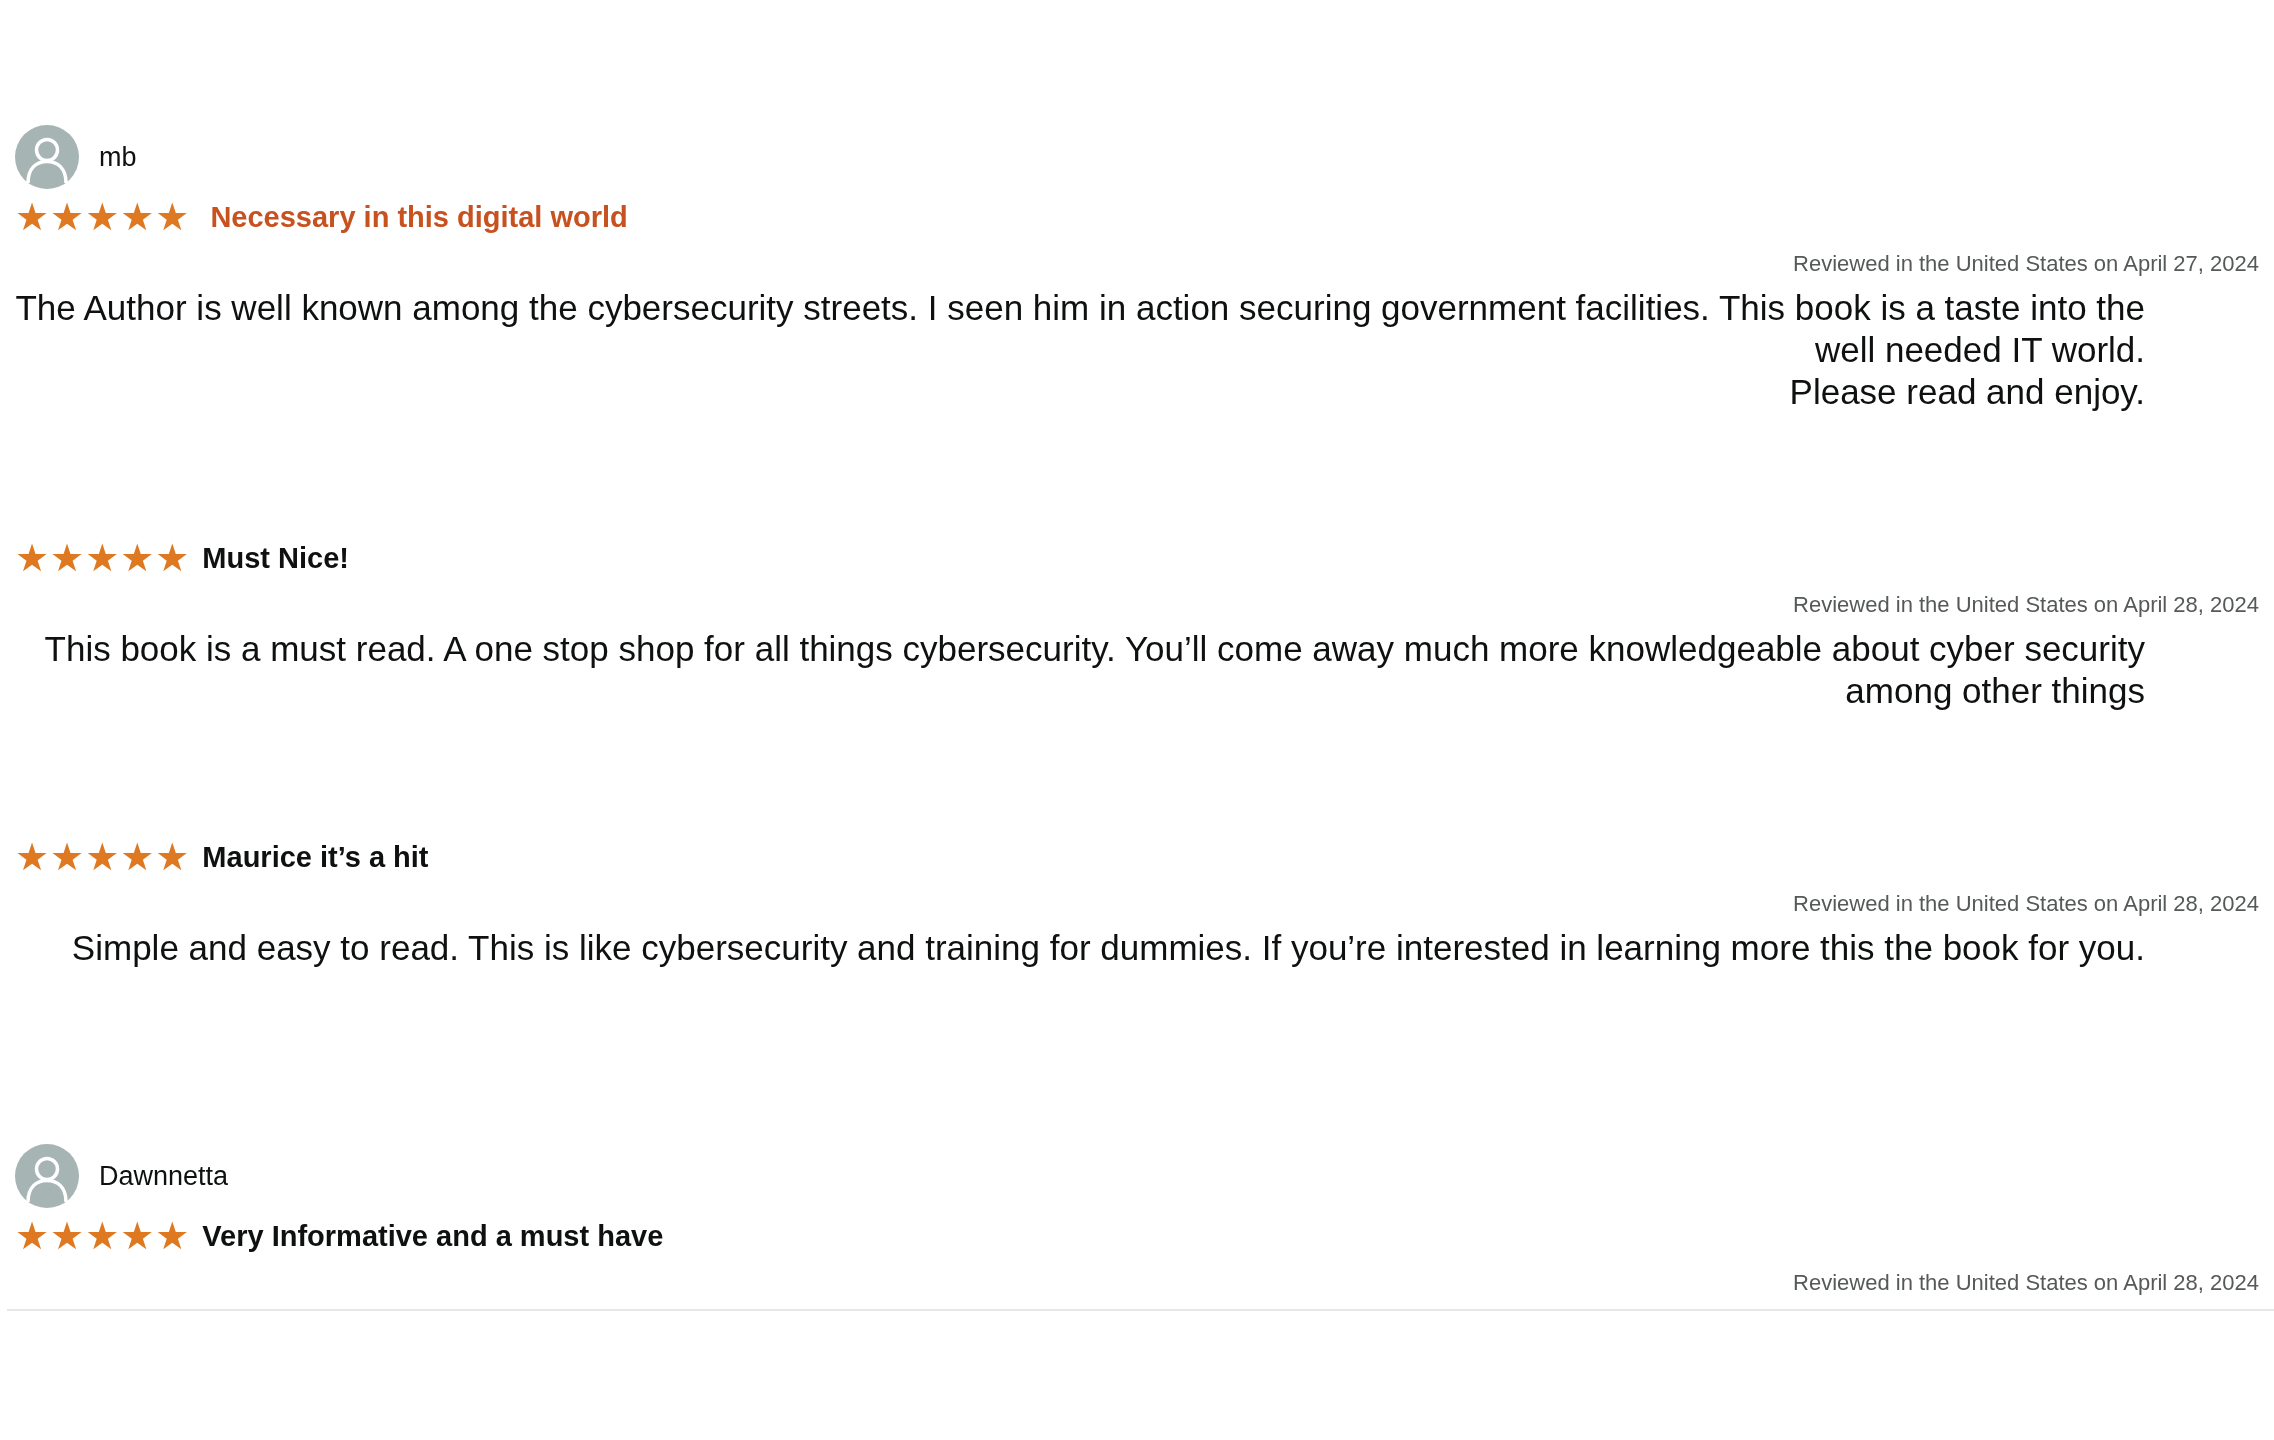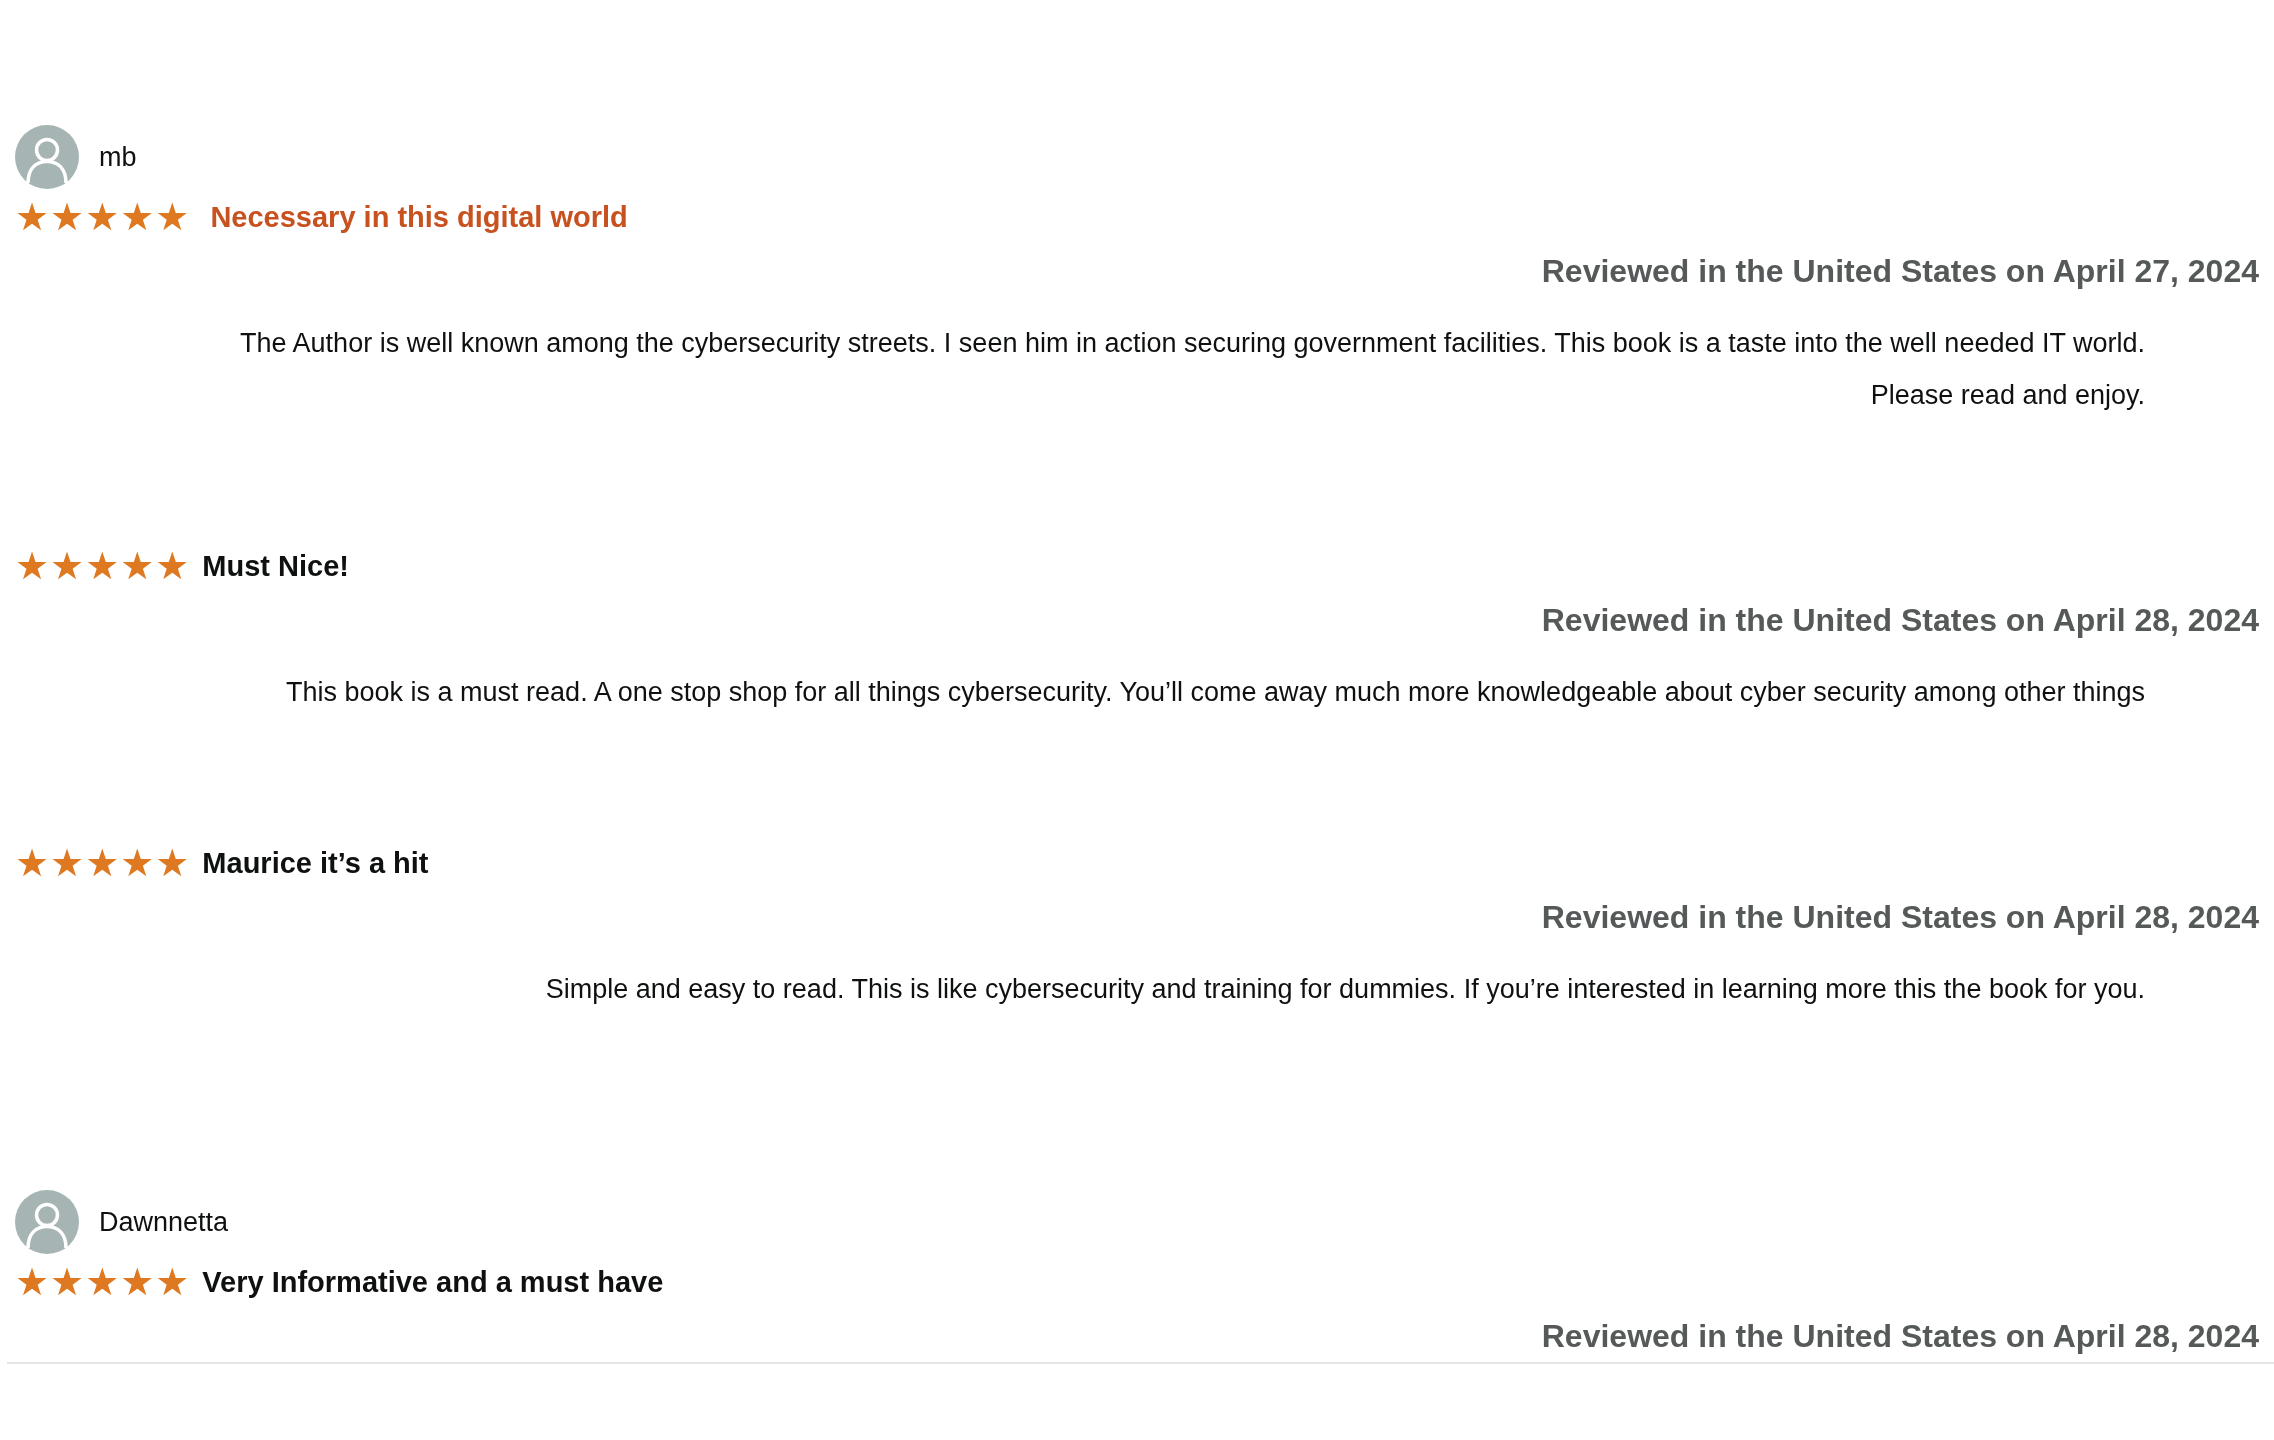--- a/index.html
+++ b/index.html
@@ -67,30 +67,29 @@
     color: var(--body_text);
     line-height: 40px;
     white-space: nowrap;
   }
   .title.link {
     color: var(--title_link);
   }
   .title.link::before { content: "\00a0"; }
 
   .date {
-    margin-top: 17px;
-    font-size: 32px;
+    margin-top: 10px;
+    font-size: 22px;
     line-height: 34px;
     color: var(--date_text);
-    font-weight: bold;
   }
   .body-text {
-    margin-top: 29px;
-    font-size: 27px;
-    line-height: 52px;
+    margin-top: 6px;
+    font-size: 35px;
+    line-height: 42px;
     color: var(--body_text);
     max-width: 2130px;
   }
   .bottom-divider {
     margin: 9px -15px 0 -8px;
     border-top: 2px solid var(--divider);
     height: 0;
   }
 </style>
 </head>

